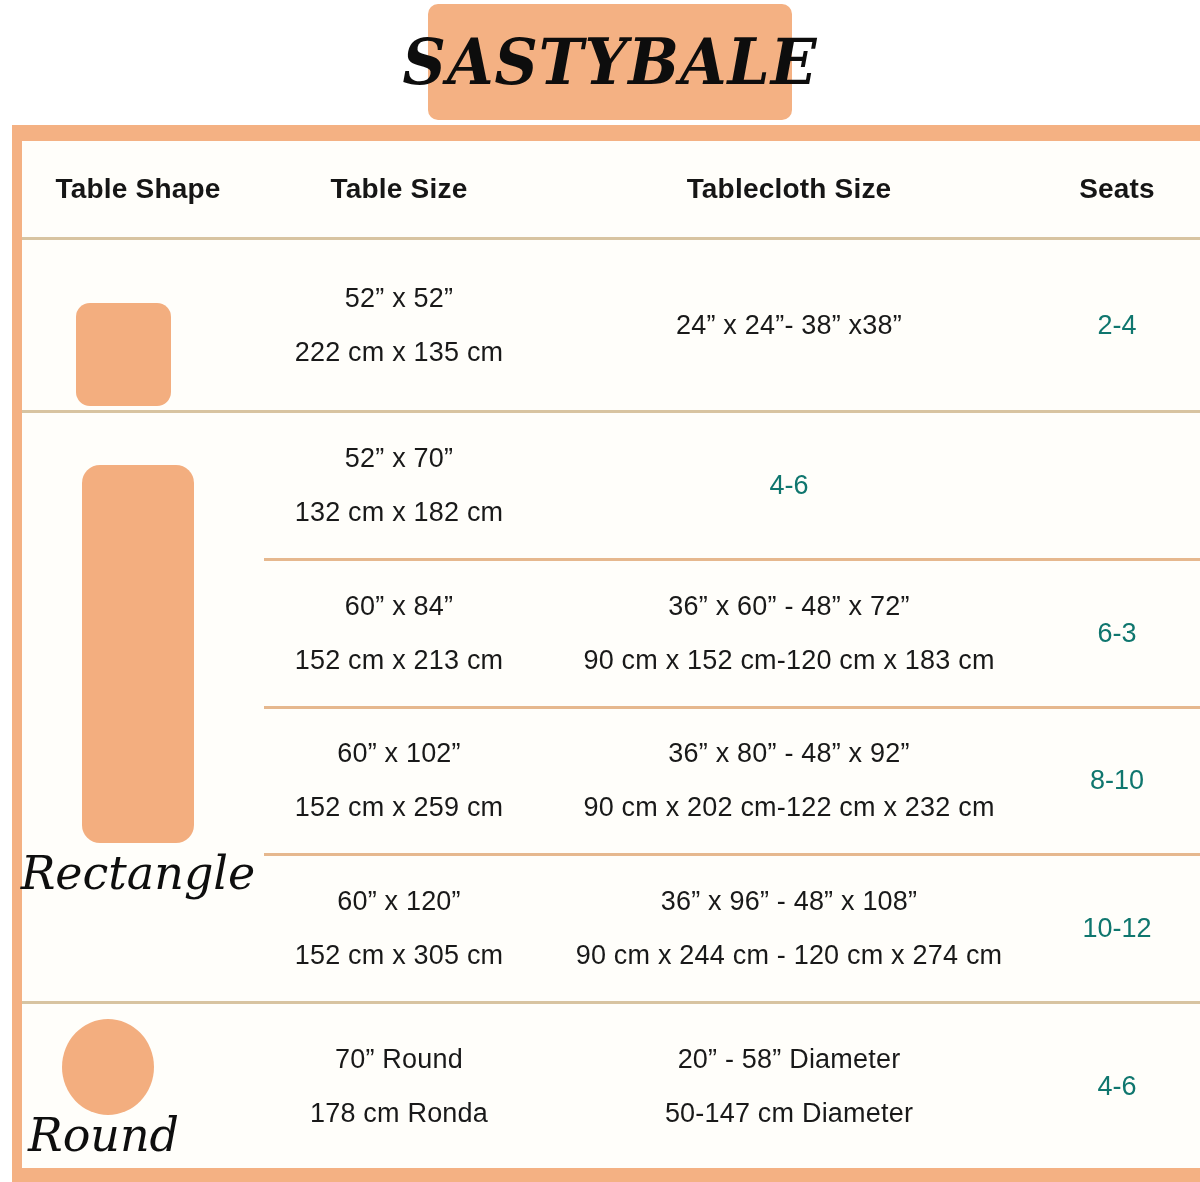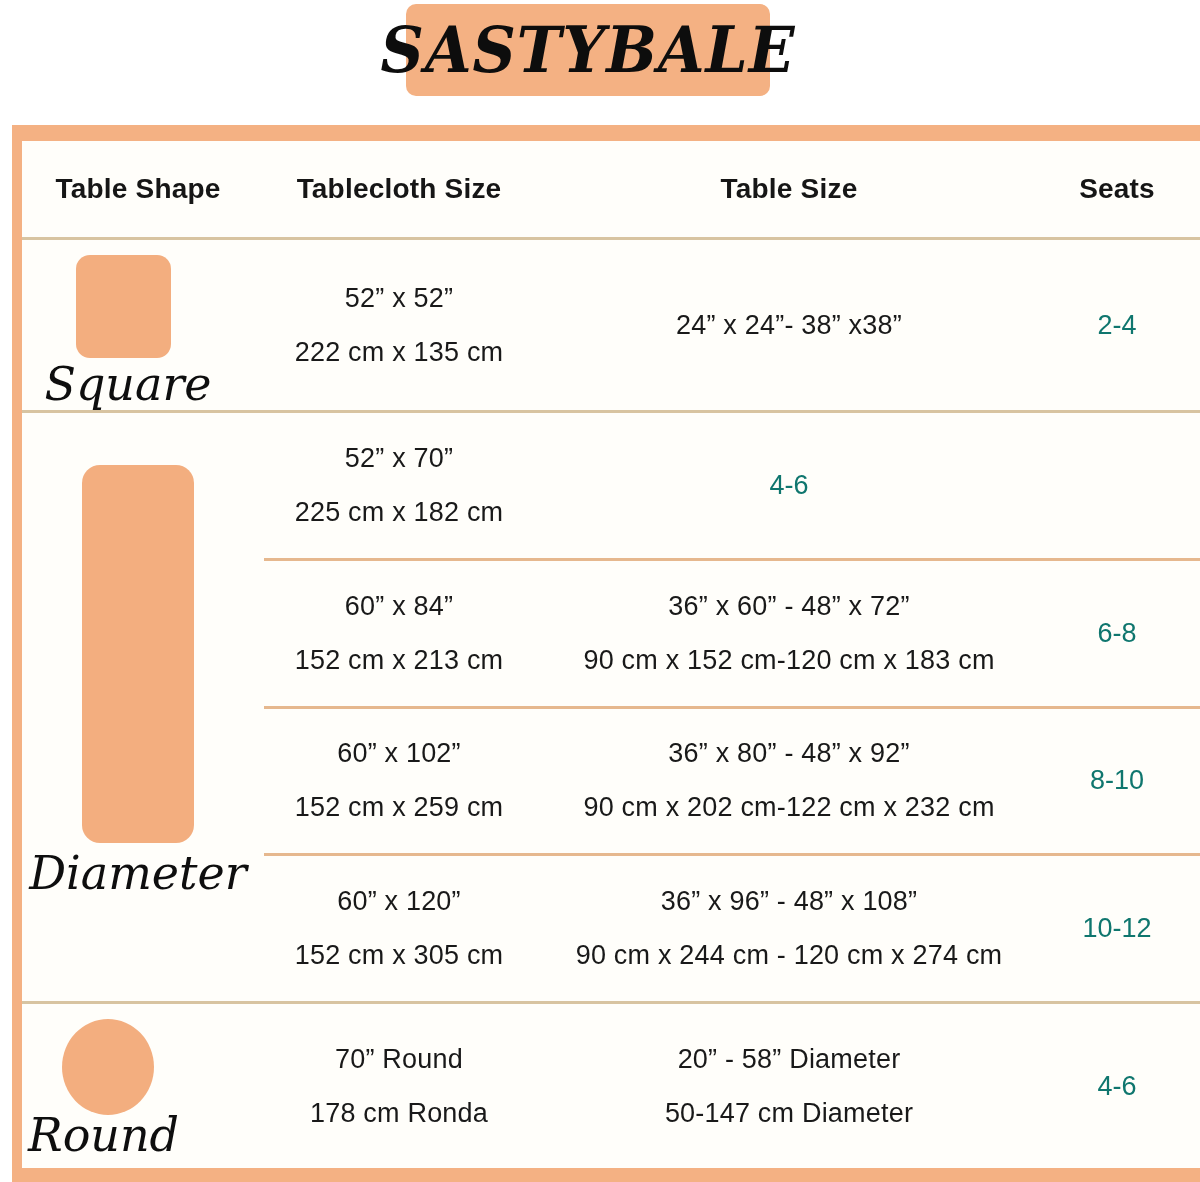--- a/index.html
+++ b/index.html
@@ -1,21 +1,21 @@
 <!DOCTYPE html>
 <html><head>
 <meta charset="utf-8">
 <style>
   * { margin:0; padding:0; box-sizing:border-box; }
   html,body { width:1200px; height:1182px; background:#ffffff; overflow:hidden; }
   body { font-family:"Liberation Sans", sans-serif; color:#1b1b1b; position:relative; }
 
   
   .logo {
-    position:absolute; left:406px; top:4px; width:364px; height:92px;
+    position:absolute; left:428px; top:4px; width:364px; height:116px;
     background:#f4b183; border-radius:10px;
     display:flex; align-items:center; justify-content:center;
   }
   .logo span {
     font-family:"DejaVu Serif", serif; font-style:italic; font-weight:bold;
     font-size:60px; letter-spacing:1px; color:#0d0d0d; transform:scaleY(1.05);
   }
 
   
   .frame {
@@ -82,75 +82,74 @@
 <body>
 
 <div class="logo">
   <span>SASTYBALE</span>
 </div>
 
 <div class="frame">
 
   <div class="thead">
     <div class="th">Table Shape</div>
+    <div class="th">Table Size</div>
     <div class="th">Tablecloth Size</div>
-    <div class="th">Table Size</div>
     <div class="th">Seats</div>
   </div>
 
   <div class="divider-full"></div>
 
   <div class="section section-square">
     <div class="shape-cell shape-square-cell">
       <div class="shape-square"></div>
-      <div class="shape-label label-square">Square</div>
     </div>
     <div class="rows">
       <div class="row">
         <div class="cell">
           <div class="line">52” x 52”</div>
           <div class="line">222 cm x 135 cm</div>
         </div>
         <div class="cell">
           <div class="line">24” x 24”- 38” x38”</div>
         </div>
         <div class="seats">2-4</div>
       </div>
     </div>
   </div>
 
   <div class="divider-full"></div>
 
   <div class="section section-rect">
     <div class="shape-cell shape-rect-cell">
       <div class="shape-rect"></div>
-      <div class="shape-label label-rect">Diameter</div>
+      <div class="shape-label label-rect">Rectangle</div>
     </div>
     <div class="rows">
 
       <div class="row">
         <div class="cell">
           <div class="line">52” x 70”</div>
-          <div class="line">225 cm x 182 cm</div>
+          <div class="line">132 cm x 182 cm</div>
         </div>
         <div class="seats">4-6</div>
       </div>
 
       <div class="divider-sub" style="margin-left:10px;"></div>
 
       <div class="row">
         <div class="cell">
           <div class="line">60” x 84”</div>
           <div class="line">152 cm x 213 cm</div>
         </div>
         <div class="cell">
           <div class="line">36” x 60” - 48” x 72”</div>
           <div class="line">90 cm x 152 cm-120 cm x 183 cm</div>
         </div>
-        <div class="seats">6-8</div>
+        <div class="seats">6-3</div>
       </div>
 
       <div class="divider-sub" style="margin-left:10px;"></div>
 
       <div class="row">
         <div class="cell">
           <div class="line">60” x 102”</div>
           <div class="line">152 cm x 259 cm</div>
         </div>
         <div class="cell">

